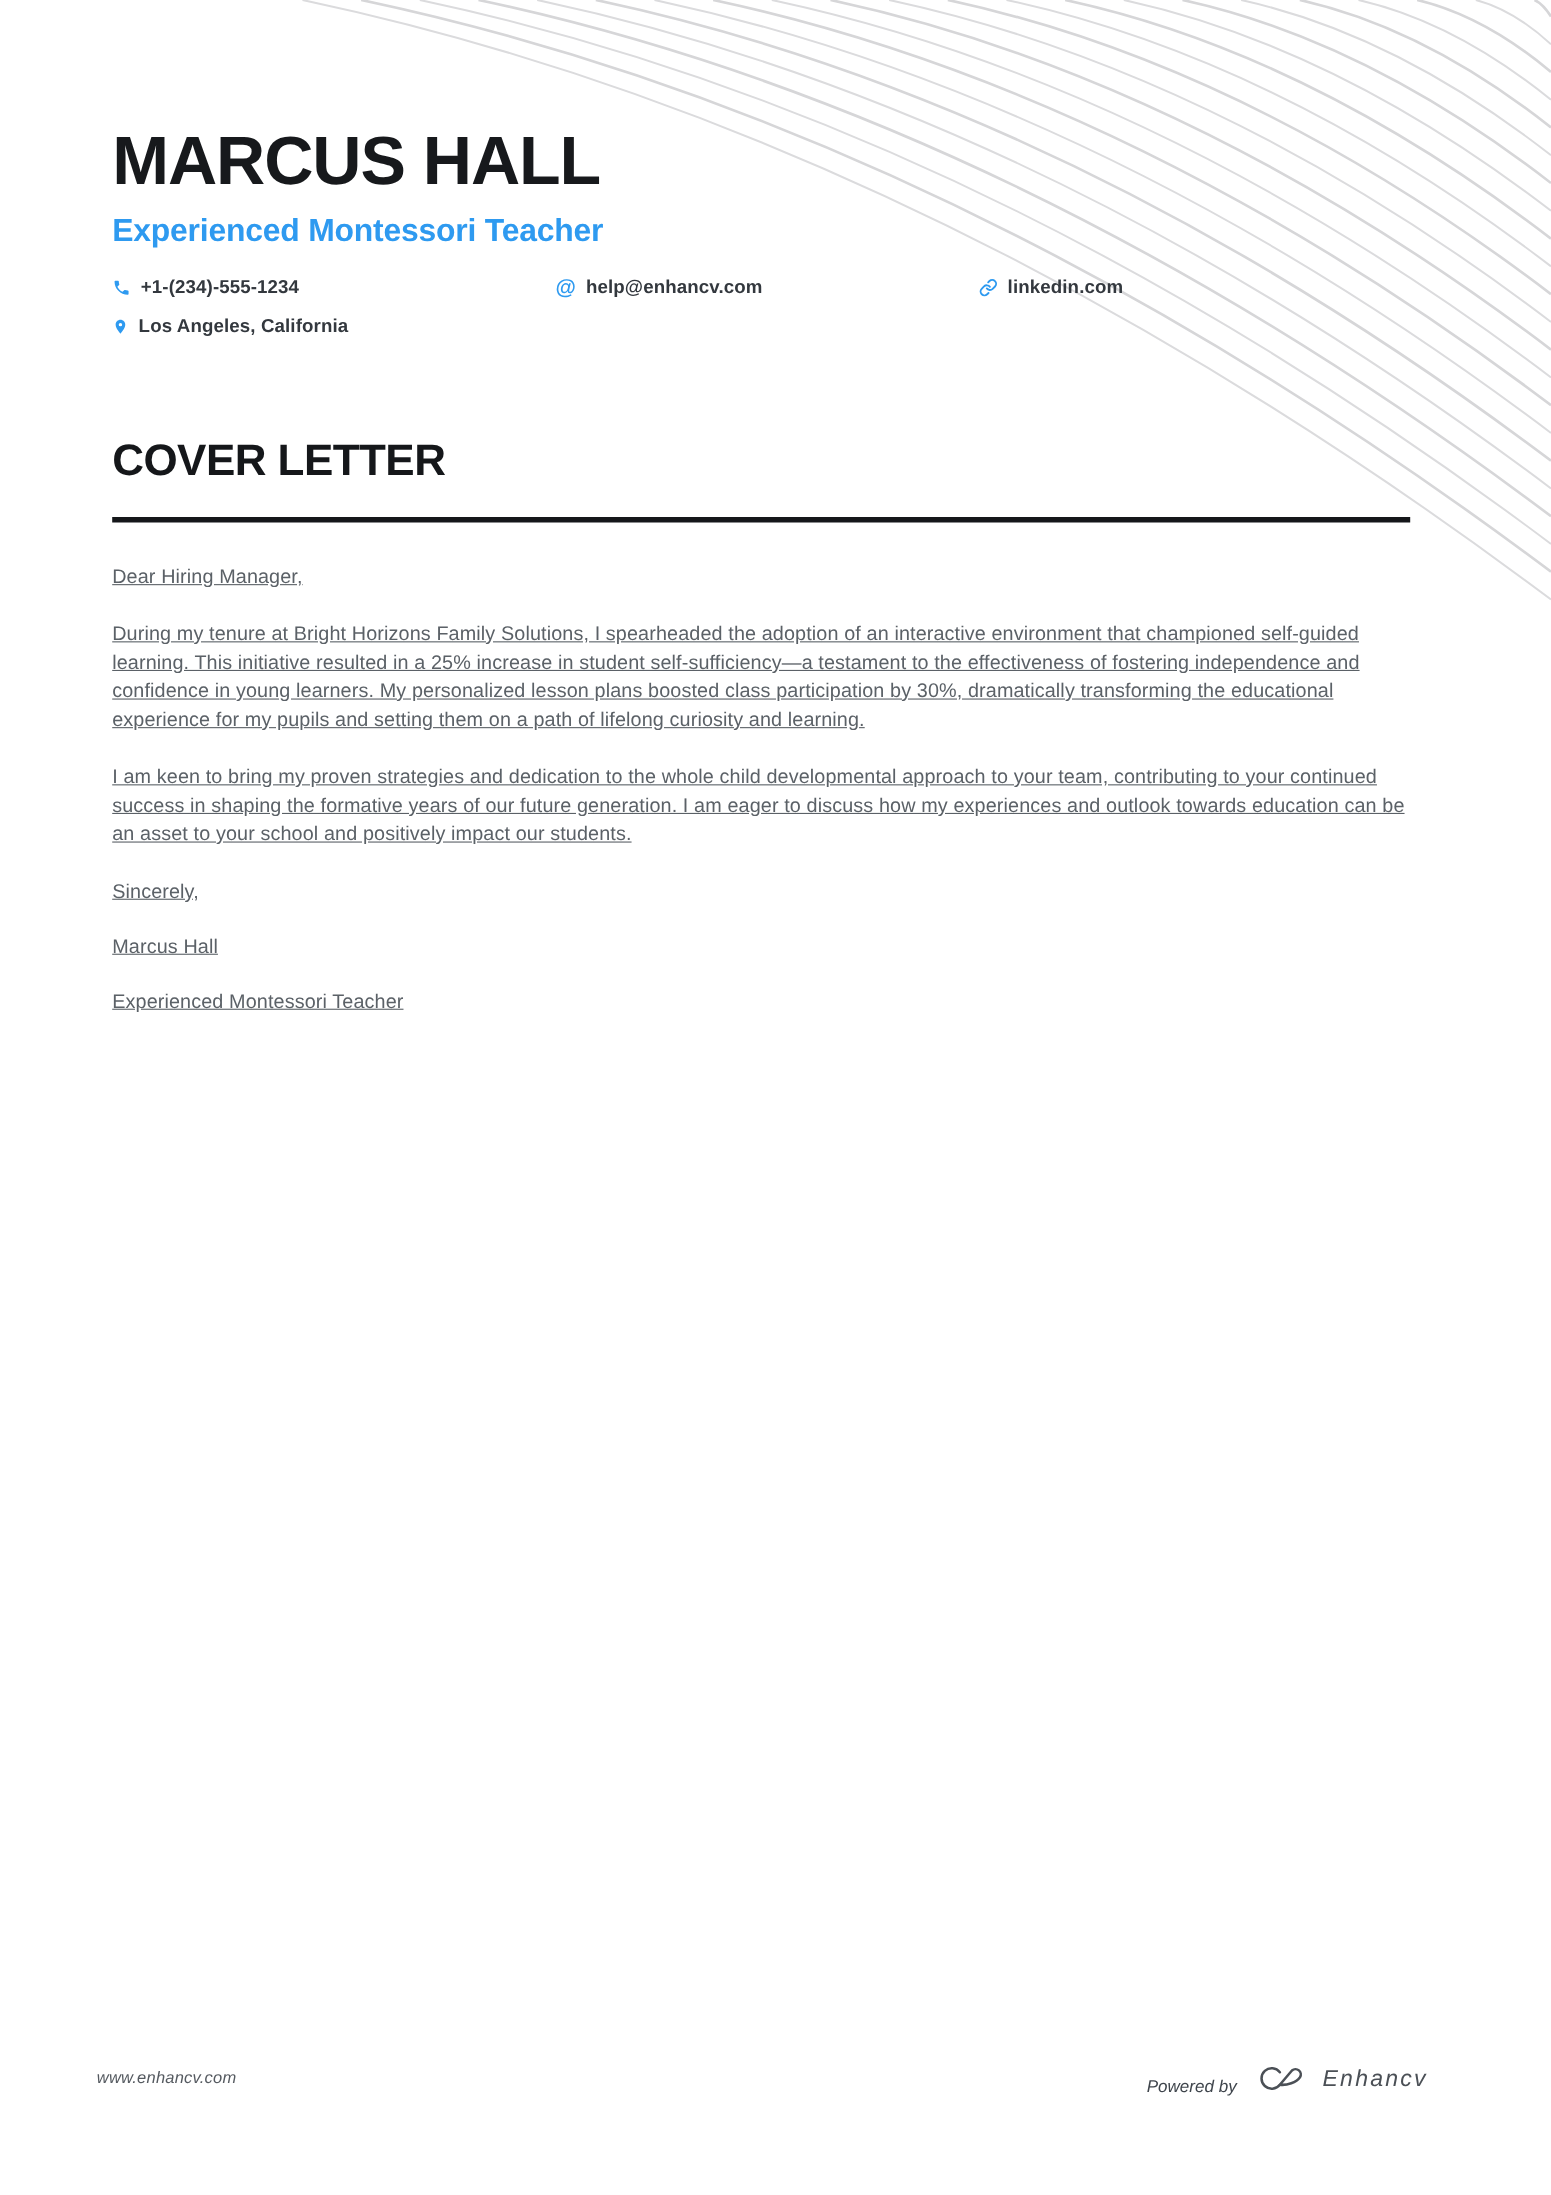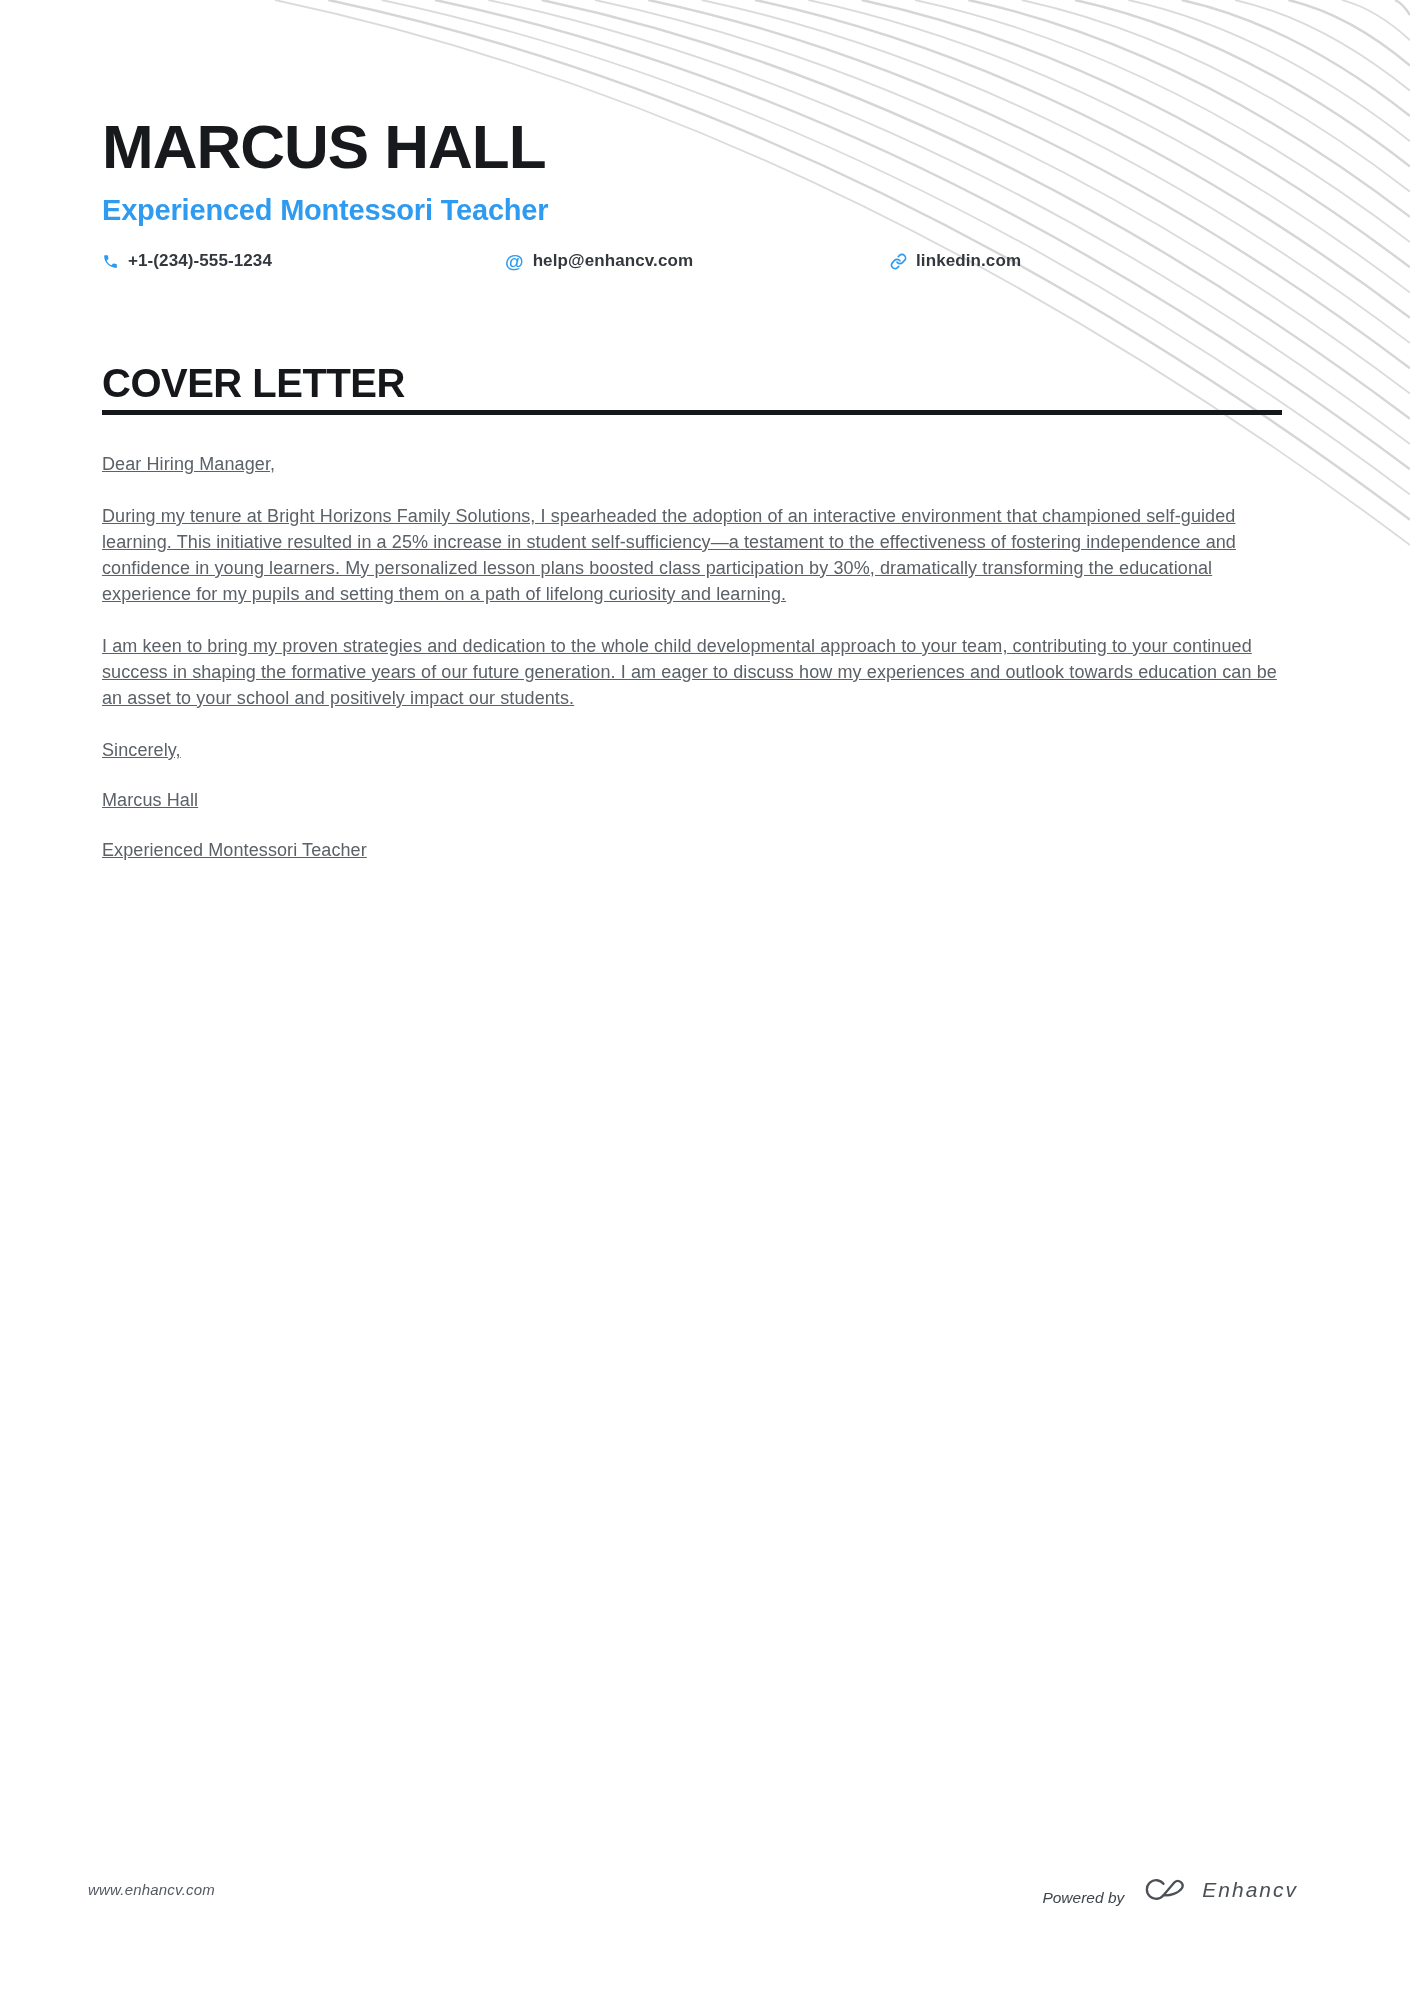--- a/index.html
+++ b/index.html
@@ -73,21 +73,21 @@
     position: relative;
     padding: 0 128px 0 102px;
     z-index: 2;
   }
   .section-heading {
     margin-top: 90px;
     font-size: 40px;
     font-weight: bold;
     letter-spacing: -0.5px;
     color: #15171a;
-    padding-bottom: 4px;
+    padding-bottom: 28px;
     border-bottom: 5px solid #15171a;
   }
   .letter p {
     font-size: 18px;
     line-height: 26px;
     color: #5b6167;
     letter-spacing: 0.1px;
     text-decoration: underline;
   }
   .salutation { margin-top: 36px; }
@@ -185,20 +185,28 @@
       <a class="contact-item">
         <span class="ico">
           <svg width="17" height="17" viewBox="0 0 24 24" fill="none" stroke="#2e9af0" stroke-width="2.4" stroke-linecap="round" stroke-linejoin="round">
             <path d="M10 13a5 5 0 0 0 7.54.54l3-3a5 5 0 0 0-7.07-7.07l-1.72 1.71"></path>
             <path d="M14 11a5 5 0 0 0-7.54-.54l-3 3a5 5 0 0 0 7.07 7.07l1.71-1.71"></path>
           </svg>
         </span>
         <span>linkedin.com</span>
       </a>
 
+      <div class="contact-item loc-row">
+        <span class="ico">
+          <svg width="15" height="18" viewBox="0 0 24 24" fill="#2e9af0">
+            <path d="M12 2C8.13 2 5 5.13 5 9c0 5.25 7 13 7 13s7-7.75 7-13c0-3.87-3.13-7-7-7zm0 9.5A2.5 2.5 0 1 1 12 6.5a2.5 2.5 0 0 1 0 5z"></path>
+          </svg>
+        </span>
+        <span>Los Angeles, California</span>
+      </div>
 
     </div>
   </header>
 
   <section class="letter">
     <h3 class="section-heading">COVER LETTER</h3>
 
     <p class="salutation">Dear Hiring Manager,</p>
 
 

